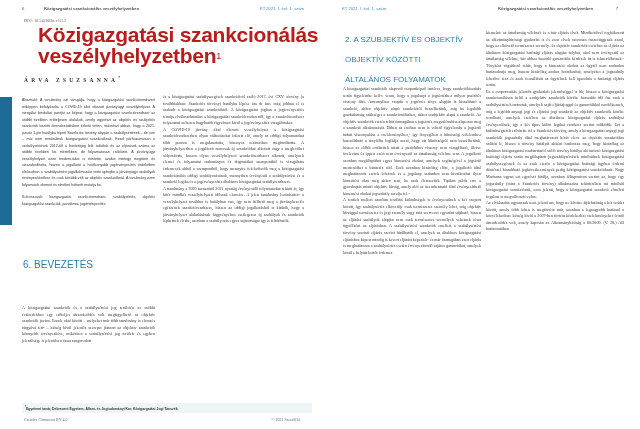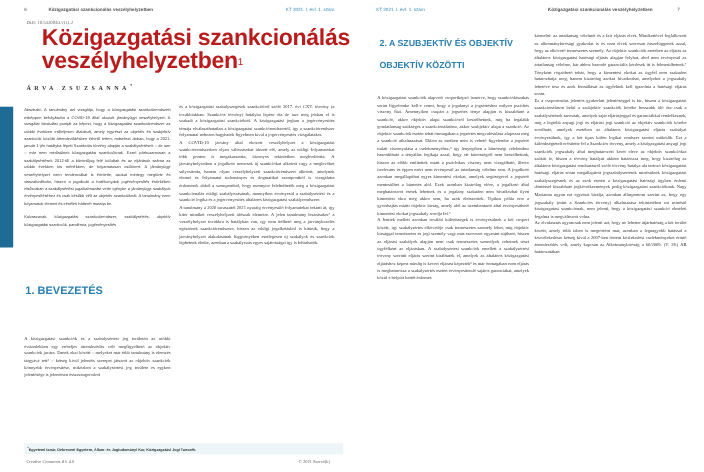--- a/index.html
+++ b/index.html
@@ -11,21 +11,21 @@
   .running-head.accent { color:#3a8fb8; }
   .doi { position:absolute; left:24px; top:18px; font-size:4.3px; color:#666; }
   .title { position:absolute; left:38px; top:24px; width:290px; font-family:Liberation Sans, sans-serif; font-weight:bold; color:#b91c1c; font-size:21px; line-height:21px; letter-spacing:-0.3px; }
   .title sup { font-size:9px; font-weight:normal; vertical-align:top; position:relative; top:1px; }
   .author { position:absolute; left:24px; top:75px; font-size:5.5px; letter-spacing:3.2px; color:#333; font-weight:bold; }
   .sidebar-bar { position:absolute; left:0; top:97px; width:12px; height:128px; background:#1e6c95; }
   .col { position:absolute; font-size:4.1px; line-height:6.55px; text-align:justify; color:#333; }
   .col p { margin:0; }
   .col p.gap { margin-top:6px; }
   .abstract { font-family:"Liberation Sans", sans-serif; font-size:3.6px; line-height:6.5px; }
-  .section-heading { position:absolute; font-family:"Liberation Sans", sans-serif; font-weight:bold; color:#2a7fb0; }
+  .section-heading { position:absolute; font-family:"Liberation Sans", sans-serif; font-weight:normal; color:#2a7fb0; }
   .h1 { left:23px; top:259px; font-size:10px; }
   .footnote-bar { position:absolute; left:22px; top:403px; width:290px; height:10px; background:#eef5f8; }
   .footnote { position:absolute; left:25px; top:405px; font-family:"Liberation Sans", sans-serif; font-size:3.4px; font-weight:bold; color:#333; white-space:nowrap; }
   .footer { position:absolute; top:417px; font-size:4px; color:#666; }
 </style>
 </head>
 <body>
 
 <div class="page left">
   <span class="running-head" style="left:22px;">6</span>
@@ -36,21 +36,21 @@
   <div class="title"><span>Közigazgatási szankcionálás veszélyhelyzetben</span><sup>1</sup></div>
   <div class="author"><span>ÁRVA ZSUZSANNA</span><sup style="font-size:4px;">*</sup></div>
 
   <div class="sidebar-bar"></div>
 
   <div class="col abstract" style="left:22px;top:97px;width:133px;">
     <p>Absztrakt: A tanulmány azt vizsgálja, hogy a közigazgatási szankciórendszert miképpen befolyásolta a COVID-19 által okozott járványügyi veszélyhelyzet. A vizsgálat kiindulási pontját az képezi, hogy a közigazgatási szankciórendszer az utóbbi években erőteljesen átalakult, amely egyrészt az objektív és szubjektív szankciók közötti átrendeződésben érhető tetten, másrészt abban, hogy a 2021. január 1-jén hatályba lépett Szankciós törvény alapján a szabálysértések – de iure – már nem minősülnek közigazgatási szankcióknak. Ezzel párhuzamosan a szabálysértések 2012-től a büntetőjog felé tolódtak és az eljárások száma az utóbbi években kis mértékben, de folyamatosan csökkent. A járványügyi veszélyhelyzet ezen tendenciákat is érintette, azokat mintegy megtörte és visszafordította, hiszen a jogalkotó a hatékonyabb jogérvényesítés érdekében elsősorban a szabálysértési jogalkalmazást vette igénybe a járványügyi szabályok érvényesítéséhez és csak később vélt az objektív szankcióknál. A tanulmány ezen folyamatok elemeit és elméleti hátterét mutatja be.</p>
     <p class="gap">Kulcsszavak: közigazgatási szankciórendszer, szabálysértés, objektív közigazgatási szankciók, pandémia, jogérvényesítés</p>
   </div>
 
-  <div class="section-heading h1">1. BEVEZETÉS</div>
+  <div class="section-heading h1">6. BEVEZETÉS</div>
 
   <div class="col" style="left:22px;top:305px;width:133px;">
     <p>A közigazgatási szankciók és a szabálysértési jog területén az utóbbi évtizedekben egy erőteljes átrendeződés volt megfigyelhető az objektív szankciók javára. Ennek okai között – melyeket már több tanulmány is elemzés tárgyává tett² – kétség kívül jelentős szerepet játszott az objektív szankciók könnyebb érvényesítése, miközben a szabálysértési jog területe és egyben jelentősége is jelentősen összezsugorodott</p>
   </div>
 
   <div class="col" style="left:163px;top:94px;width:141px;">
     <p>és a közigazgatási szabályszegések szankcióiról szóló 2017. évi CXV. törvény (a továbbiakban: Szankciós törvény) hatályba lépése óta de iure még jobban el is szakadt a közigazgatási szankcióktól. A közigazgatási jogban a jogérvényesítés témája elválaszthatatlan a közigazgatási szankciórendszertől, így a szankciórendszer folyamatai nehezen hagyhatók figyelmen kívül a jogérvényesítés vizsgálatakor.</p>
     <p>A COVID-19 járvány által okozott veszélyhelyzet a közigazgatási szankciórendszerben olyan változásokat idézett elő, amely az eddigi folyamatokat több ponton is megakasztotta, bizonyos tekintetben megfordította. A járványhelyzetben a jogalkotó nemcsak új szankciókat alkotott vagy a meglevőket súlyosította, hanem olyan veszélyhelyzeti szankciórendszert alkotott, amelynek elemei és folyamatai tudományos és dogmatikai szempontból is vizsgálatra érdemesek abból a szempontból, hogy mennyire feleltethetők meg a közigazgatási szankcionálás eddigi szabályozásának, mennyiben érvényesül a szabálysértési és a szankció logika és a jogérvényesítés általános közigazgatási szabályrendszere.</p>
     <p>A tanulmány a 2020 tavaszától 2021 nyaráig érvényesülő folyamatokat tekinti át, így kitér mindkét veszélyhelyzeti időszak elemeire. A jelen tanulmány lezárásakor³ a veszélyhelyzet továbbra is hatályban van, így nem ítélhető meg a járványkezelés egészének szankciórendszere, hiszen az eddigi jogalkotásból is kitűnik, hogy a járványhelyzet alakulásának függvényében esetlegesen új szabályok és szankciók léphetnek életbe, azonban a szabályozás egyes sajátosságai így is feltárhatók.</p>
   </div>
@@ -63,20 +63,21 @@
 </div>
 
 <div class="page right">
   <span class="running-head accent" style="left:22px;">KT 2021. I. évf. 1. szám</span>
   <span class="running-head" style="left:178px;font-weight:bold;">Közigazgatási szankcionálás veszélyhelyzetben</span>
   <span class="running-head" style="right:22px;">7</span>
 
   <div class="section-heading" style="left:25px;top:30px;font-size:8px;line-height:20px;width:140px;">
     <div>2. A SZUBJEKTÍV ÉS OBJEKTÍV</div>
     <div>OBJEKTÍV KÖZÖTTI</div>
+    <div>ÁLTALÁNOS FOLYAMATOK</div>
   </div>
 
   <div class="col" style="left:23px;top:86px;width:138px;">
     <p>A közigazgatási szankciók alapvető csoportképző ismérve, hogy szankciókiszabás során figyelembe kell-e venni, hogy a jogalanyt a jogsértéshez milyen pszichés viszony fűzi. Amennyiben csupán a jogsértés ténye alapján is kiszabható a szankció, akkor objektív alapú szankcióról beszélhetünk, míg ha legalább gondatlanság szükséges a szankcionáláshoz, akkor szubjektív alapú a szankció. Az objektív szankciók esetén tehát önmagában a jogsértés megvalósulása alapozza meg a szankció alkalmazását. Ebben az esetben nem is vehető figyelembe a jogsértő tudati viszonyulása a cselekményéhez,⁴ így lényegében a bűnösségi vélelemhez hasonlítható a tényállás logikája azzal, hogy ott bűnösségről nem beszélhetünk, hiszen az előbb említettek miatt a pszichikus viszony nem vizsgálható, illetve irreleváns és éppen ezért nem érvényesül az ártatlanság vélelme sem. A jogalkotó azonban megállapíthat egyes kimentési okokat, amelyek segítségével a jogsértő mentesülhet a büntetés alól. Ezek azonban kizárólag előre, a jogalkotó által meghatározott esetek lehetnek és a jogalany szabadon nem hivatkozhat ilyen kimentési okra még akkor sem, ha azok életszerűek. Tipikus példa erre a gyorshajtás miatti objektív bírság, amely alól az üzembentartó által érvényesíthető kimentési okokat jogszabály sorolja fel.⁵</p>
     <p>A fentiek mellett azonban további különbségek is érvényesülnek a két csoport között, így szabálysértés elkövetője csak természetes személy lehet, míg objektív bírsággal természetes és jogi személy vagy más szervezet egyaránt sújtható, hiszen az eljárási szabályok alapján nem csak természetes személyek vehetnek részt ügyfélként az eljárásban. A szabálysértési szankciók emellett a szabálysértési törvény szerinti eljárás szerint bírálhatók el, amelyek az általános közigazgatási eljáráshoz képest mindig is kevert eljárást képeztek⁶ és már önmagában ezen eljárás is meghatározza a szabálysértés esetén érvényesítendő sajátos garanciákat, amelyek közül e helyütt kettőt érdemes</p>
   </div>
 
   <div class="col" style="left:166px;top:30px;width:138px;">
     <p>kiemelni: az ártatlanság vélelmét és a fair eljárás elvét. Mindkettővel foglalkozott az alkotmánybírósági gyakorlat is és ezen elvek szorosan összefüggenek azzal, hogy az elkövető természetes személy. Az objektív szankciók esetében az eljárás az általános közigazgatási hatósági eljárás alapján folyhat, ahol nem érvényesül az ártatlanság vélelme, bár ahhoz hasonló garanciális kérdések itt is felmerülhetnek.⁷ Tényként rögzíthető tehát, hogy a kimentési okokat az ügyfél nem szabadon határozhatja meg, hanem kizárólag azokra hivatkozhat, amelyeket a jogszabály lehetővé tesz és azok fennállását az ügyfélnek kell igazolnia a hatósági eljárás során.</p>
     <p>Ez a csoportosítás jelentős gyakorlati jelentőséggel is bír, hiszen a közigazgatási szankcionáláson belül a szubjektív szankciók körébe hosszabb idő óta csak a szabálysértések tartoztak, amelyek saját eljárásjoggal és garanciákkal rendelkeznek, míg a legtöbb anyagi jogi és eljárási jogi szankció az objektív szankciók körébe sorolható, amelyek esetében az általános közigazgatási eljárás szabályai érvényesülnek, így a két típus külön logikai rendszer szerint működik. Ezt a különbségtételt erősítette fel a Szankciós törvény, amely a közigazgatási anyagi jogi szankciók jogszabály által meghatározott körét eleve az objektív szankciókra szűkíti le, hiszen a törvény hatályát akként határozza meg, hogy kizárólag az általános közigazgatási rendtartásról szóló törvény hatálya alá tartozó közigazgatási hatósági eljárás során megállapított jogszabálysértések minősülnek közigazgatási szabályszegésnek és az azok esetén a közigazgatási hatósági ügyben érdemi döntéssel kiszabható jogkövetkezmények pedig közigazgatási szankcióknak. Nagy Marianna ugyan ezt egyrészt bírálja, azonban álláspontom szerint az, hogy egy jogszabály (mint a Szankciós törvény) alkalmazása tekintetében mi minősül közigazgatási szankciónak, nem jelenti, hogy a közigazgatási szankció elméleti fogalma is megváltozott volna.</p>

